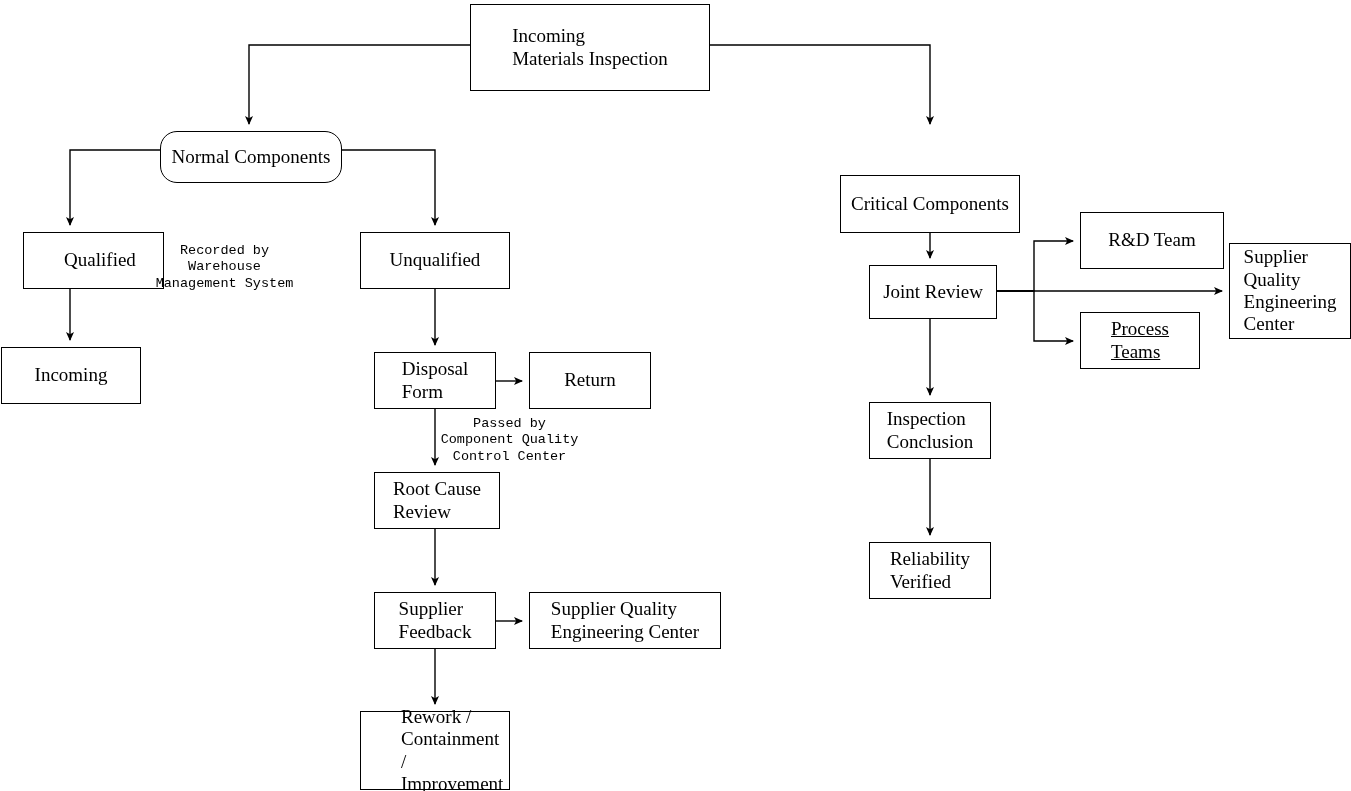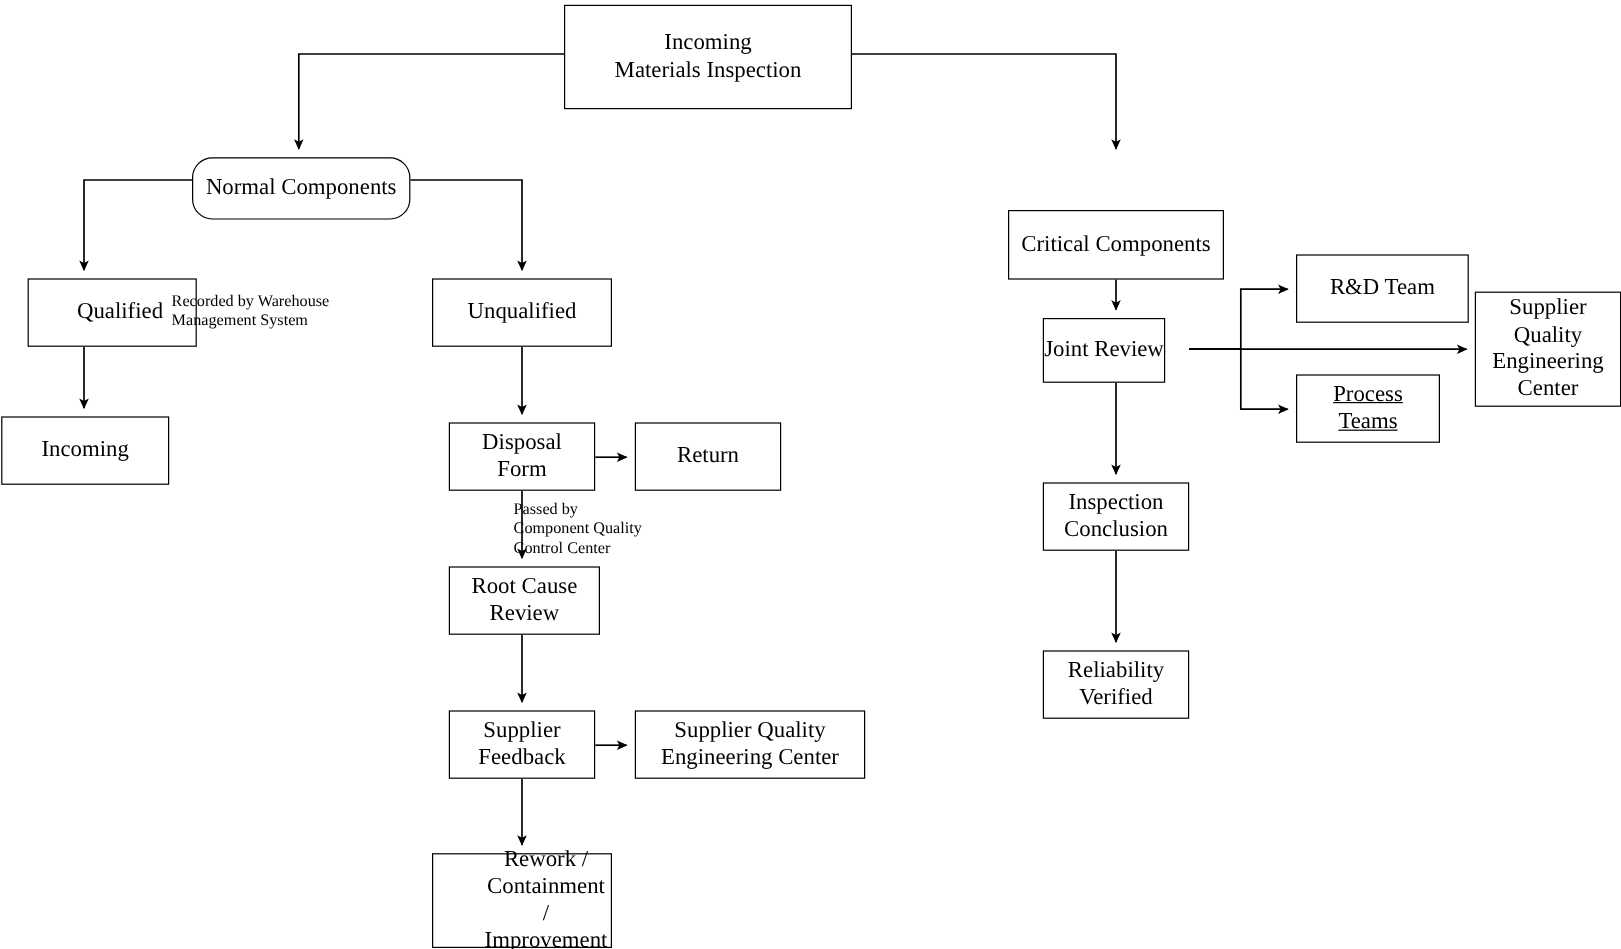--- a/index.html
+++ b/index.html
@@ -25,36 +25,37 @@
     pointer-events: none;
   }
   .node {
     position: absolute;
     box-sizing: border-box;
     border: 1.4px solid #000000;
     background: #ffffff;
     display: flex;
     align-items: center;
     justify-content: center;
-    text-align: center;
+    text-align: left;
     color: #000000;
     font-size: 19px;
     line-height: 1.18;
     white-space: pre-line;
     z-index: 2;
   }
   .edge-label {
     position: absolute;
     color: #000000;
     font-size: 13.5px;
     line-height: 1.22;
-    text-align: left;
+    text-align: center;
     white-space: pre-line;
     background: transparent;
     z-index: 3;
+    font-family: Liberation Mono, monospace;
   }
 </style>
 </head>
 <body>
 
 <div id="canvas">
 
   <svg id="edge-layer" viewBox="0 0 1351 791" xmlns="http://www.w3.org/2000/svg">
     <defs>
       <marker id="arrowhead" markerWidth="9" markerHeight="8" refX="8" refY="4" orient="auto" markerUnits="userSpaceOnUse">
@@ -95,21 +96,21 @@
       <div class="node" style="left: 529px; top: 352px; width: 122px; height: 57px;">Return</div>
       <div class="node" style="left: 374px; top: 472px; width: 126px; height: 57px;">Root Cause
 Review</div>
       <div class="node" style="left: 374px; top: 592px; width: 122px; height: 57px;">Supplier
 Feedback</div>
       <div class="node" style="left: 529px; top: 592px; width: 192px; height: 57px;">Supplier Quality
 Engineering Center</div>
       <div class="node" style="left: 360px; top: 711px; width: 150px; height: 79px; padding-left: 40px;">Rework /
 Containment /
 Improvement</div>
-      <div class="node" style="left: 869px; top: 265px; width: 102px; height: 54px;">Joint Review</div>
+      <div class="node" style="left: 869px; top: 265px; width: 128px; height: 54px;">Joint Review</div>
       <div class="node" style="left: 1080px; top: 212px; width: 144px; height: 57px;">R&amp;D Team</div>
       <div class="node" style="left: 1080px; top: 312px; width: 120px; height: 57px; text-decoration: underline;">Process
 Teams</div>
       <div class="node" style="left: 1229px; top: 243px; width: 122px; height: 96px;">Supplier
 Quality
 Engineering
 Center</div>
       <div class="node" style="left: 869px; top: 402px; width: 122px; height: 57px;">Inspection
 Conclusion</div>
       <div class="node" style="left: 869px; top: 542px; width: 122px; height: 57px;">Reliability

